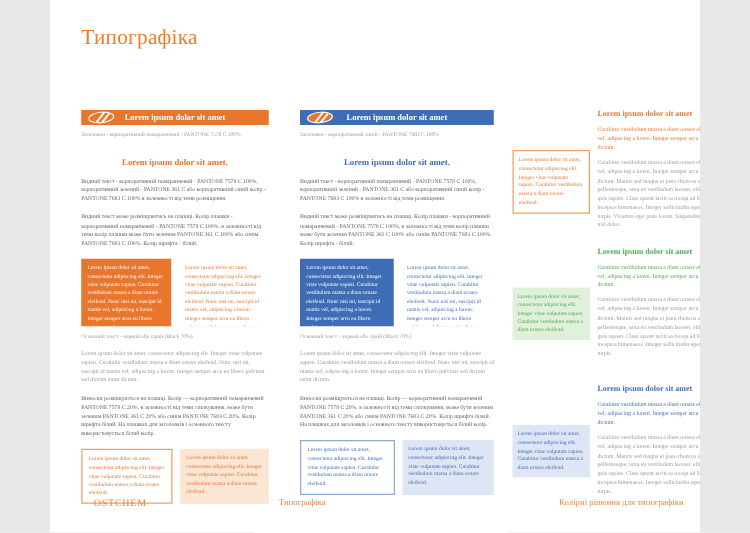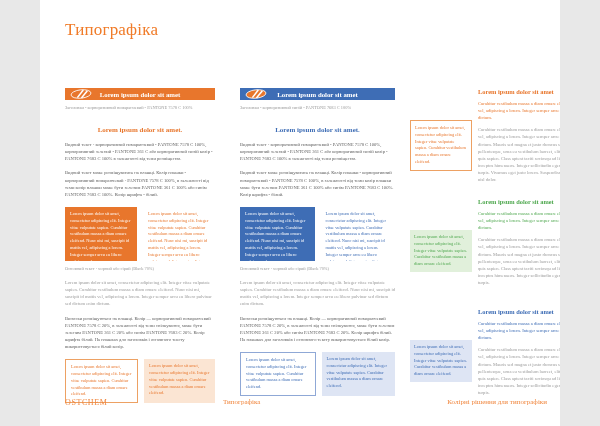--- a/index.html
+++ b/index.html
@@ -58,21 +58,21 @@
   .sec-box {
     position:absolute; left:0; top:32px; width:62px;
     padding:4px; font-size:4.4px; line-height:1.55; overflow:hidden;
   }
   .sec-text { margin-left:68px; width:154px; }
   .sec-heading { font-size:6.4px; font-weight:bold; margin-bottom:5px; }
   .sec-lead { margin-bottom:5px; }
 
   
   .footer-item { position:absolute; top:398px; font-size:7px; color:#F0853C; }
-  .footer-brand  { left:25px; font-size:8px; letter-spacing:0.6px;text-align:center; }
+  .footer-brand  { left:35px; font-size:8px; letter-spacing:0.6px;text-align:center; }
   .footer-center { left:183px; }
   .footer-right  { right:13px; }
 </style>
 </head>
 <body>
 
 <div class="page">
 
   <div class="title">Типографіка</div>
 

